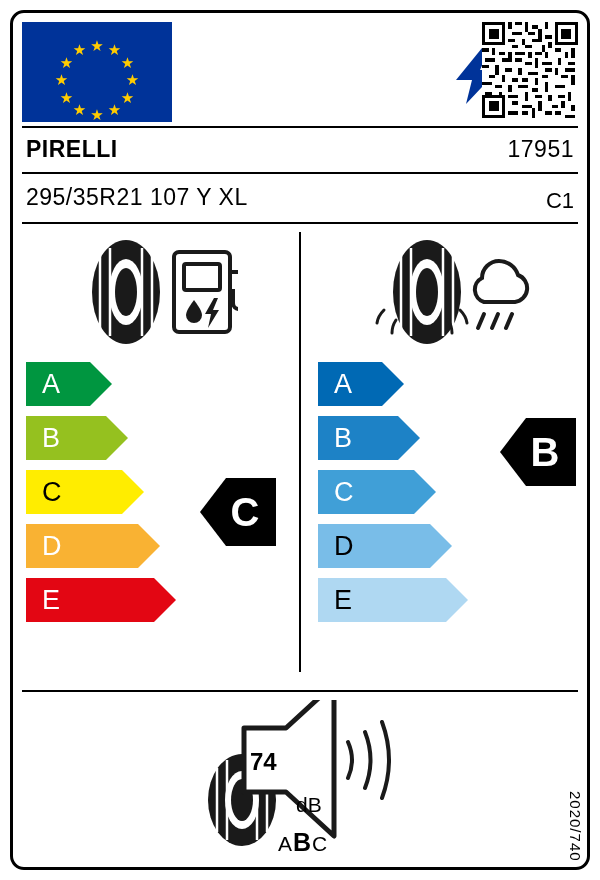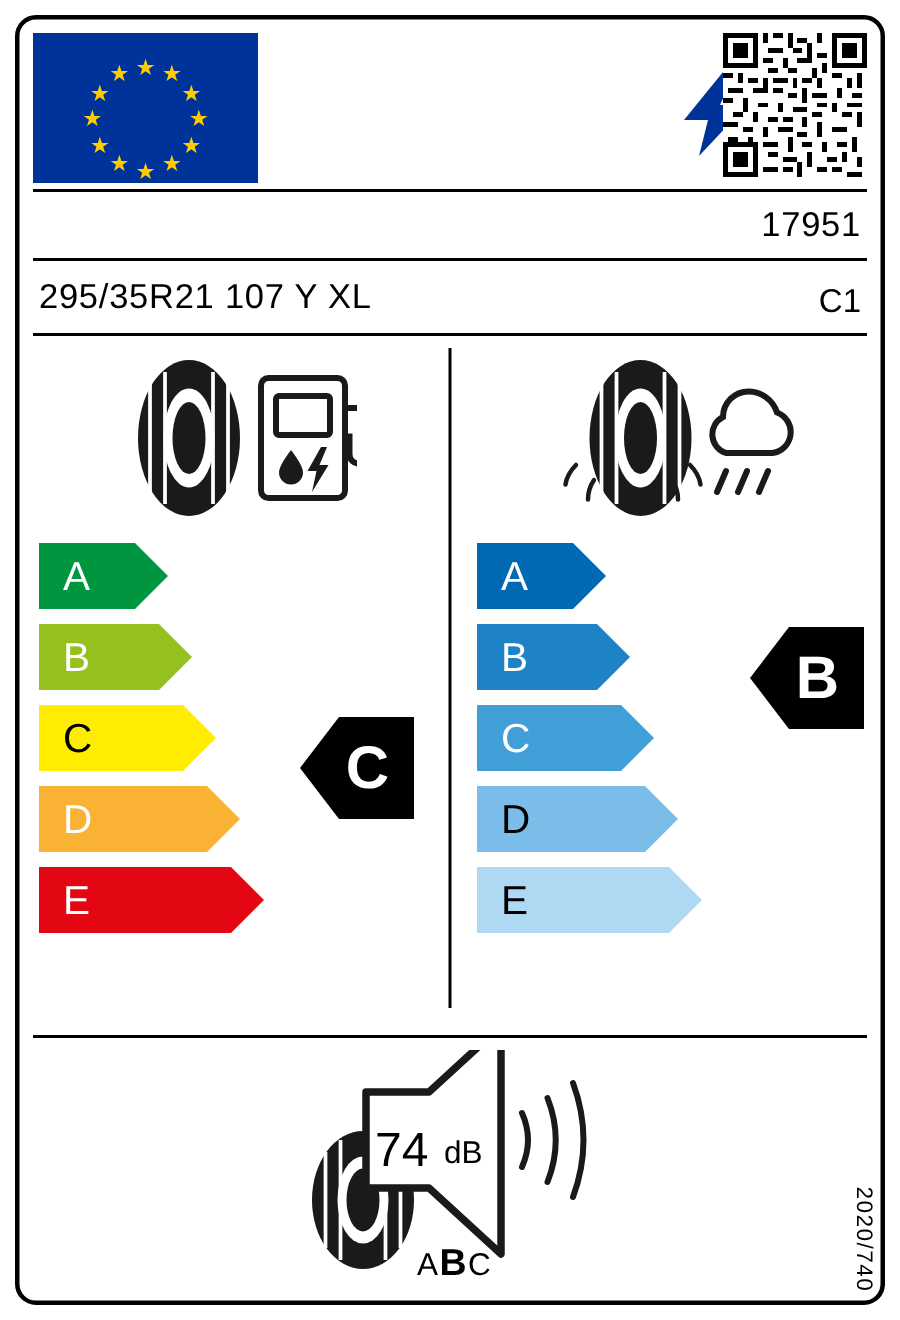--- a/index.html
+++ b/index.html
@@ -148,22 +148,22 @@
     color: #fff;
     padding-left: 14px;
   }
 
   
   .pict { position: absolute; }
 
   
   .noise-db {
     position: absolute;
-    font-size: 32px;
-    font-weight: normal;
+    font-size: 24px;
+    font-weight: bold;
     color: #000;
     text-align: center;
   }
   .noise-unit {
     position: absolute;
     font-size: 21px;
     color: #000;
   }
   .abc {
     position: absolute;
@@ -308,20 +308,21 @@
         <rect x="15" y="26" width="1" height="3"></rect>
           <rect x="19" y="27" width="2" height="1"></rect>
         <rect x="22" y="27" width="2" height="1"></rect>
           <rect x="25" y="28" width="3" height="1"></rect>
       </g>
     </svg>
   </div>
 
   <div class="hline" style="left:22px; top:126px; width:556px;"></div>
 
+  <div class="brand">PIRELLI</div>
   <div class="model">17951</div>
 
   <div class="hline" style="left:22px; top:172px; width:556px;"></div>
 
   <div class="size">295/35R21 107 Y XL</div>
   <div class="classcode">C1</div>
 
   <div class="hline" style="left:22px; top:222px; width:556px;"></div>
 
   <div class="vline" style="left:299px; top:232px; height:440px;"></div>
@@ -470,20 +471,20 @@
     <path d="M58 28 L58 92 L100 92 L148 136 L148 -16 L100 28 Z" fill="#ffffff" stroke="#1a1a1a" stroke-width="5" stroke-linejoin="round"></path>
 
     <g stroke="#1a1a1a" stroke-width="4" fill="none" stroke-linecap="round">
       <path d="M162 42 q8 18 0 36"></path>
       <path d="M179 32 q11 28 0 56"></path>
       <path d="M196 22 q14 38 0 76"></path>
     </g>
   </svg>
 
   <div class="noise-db" style="left:250px; top:748px;">74</div>
-  <div class="noise-unit" style="left:296px; top:757px;">dB</div>
+  <div class="noise-unit" style="left:296px; top:793px;">dB</div>
 
   <div class="abc" style="left:278px; top:828px;">
     <span>A</span><b>B</b><span>C</span>
   </div>
 
   <div class="reg">2020/740</div>
 </div>
 
 </body></html>

